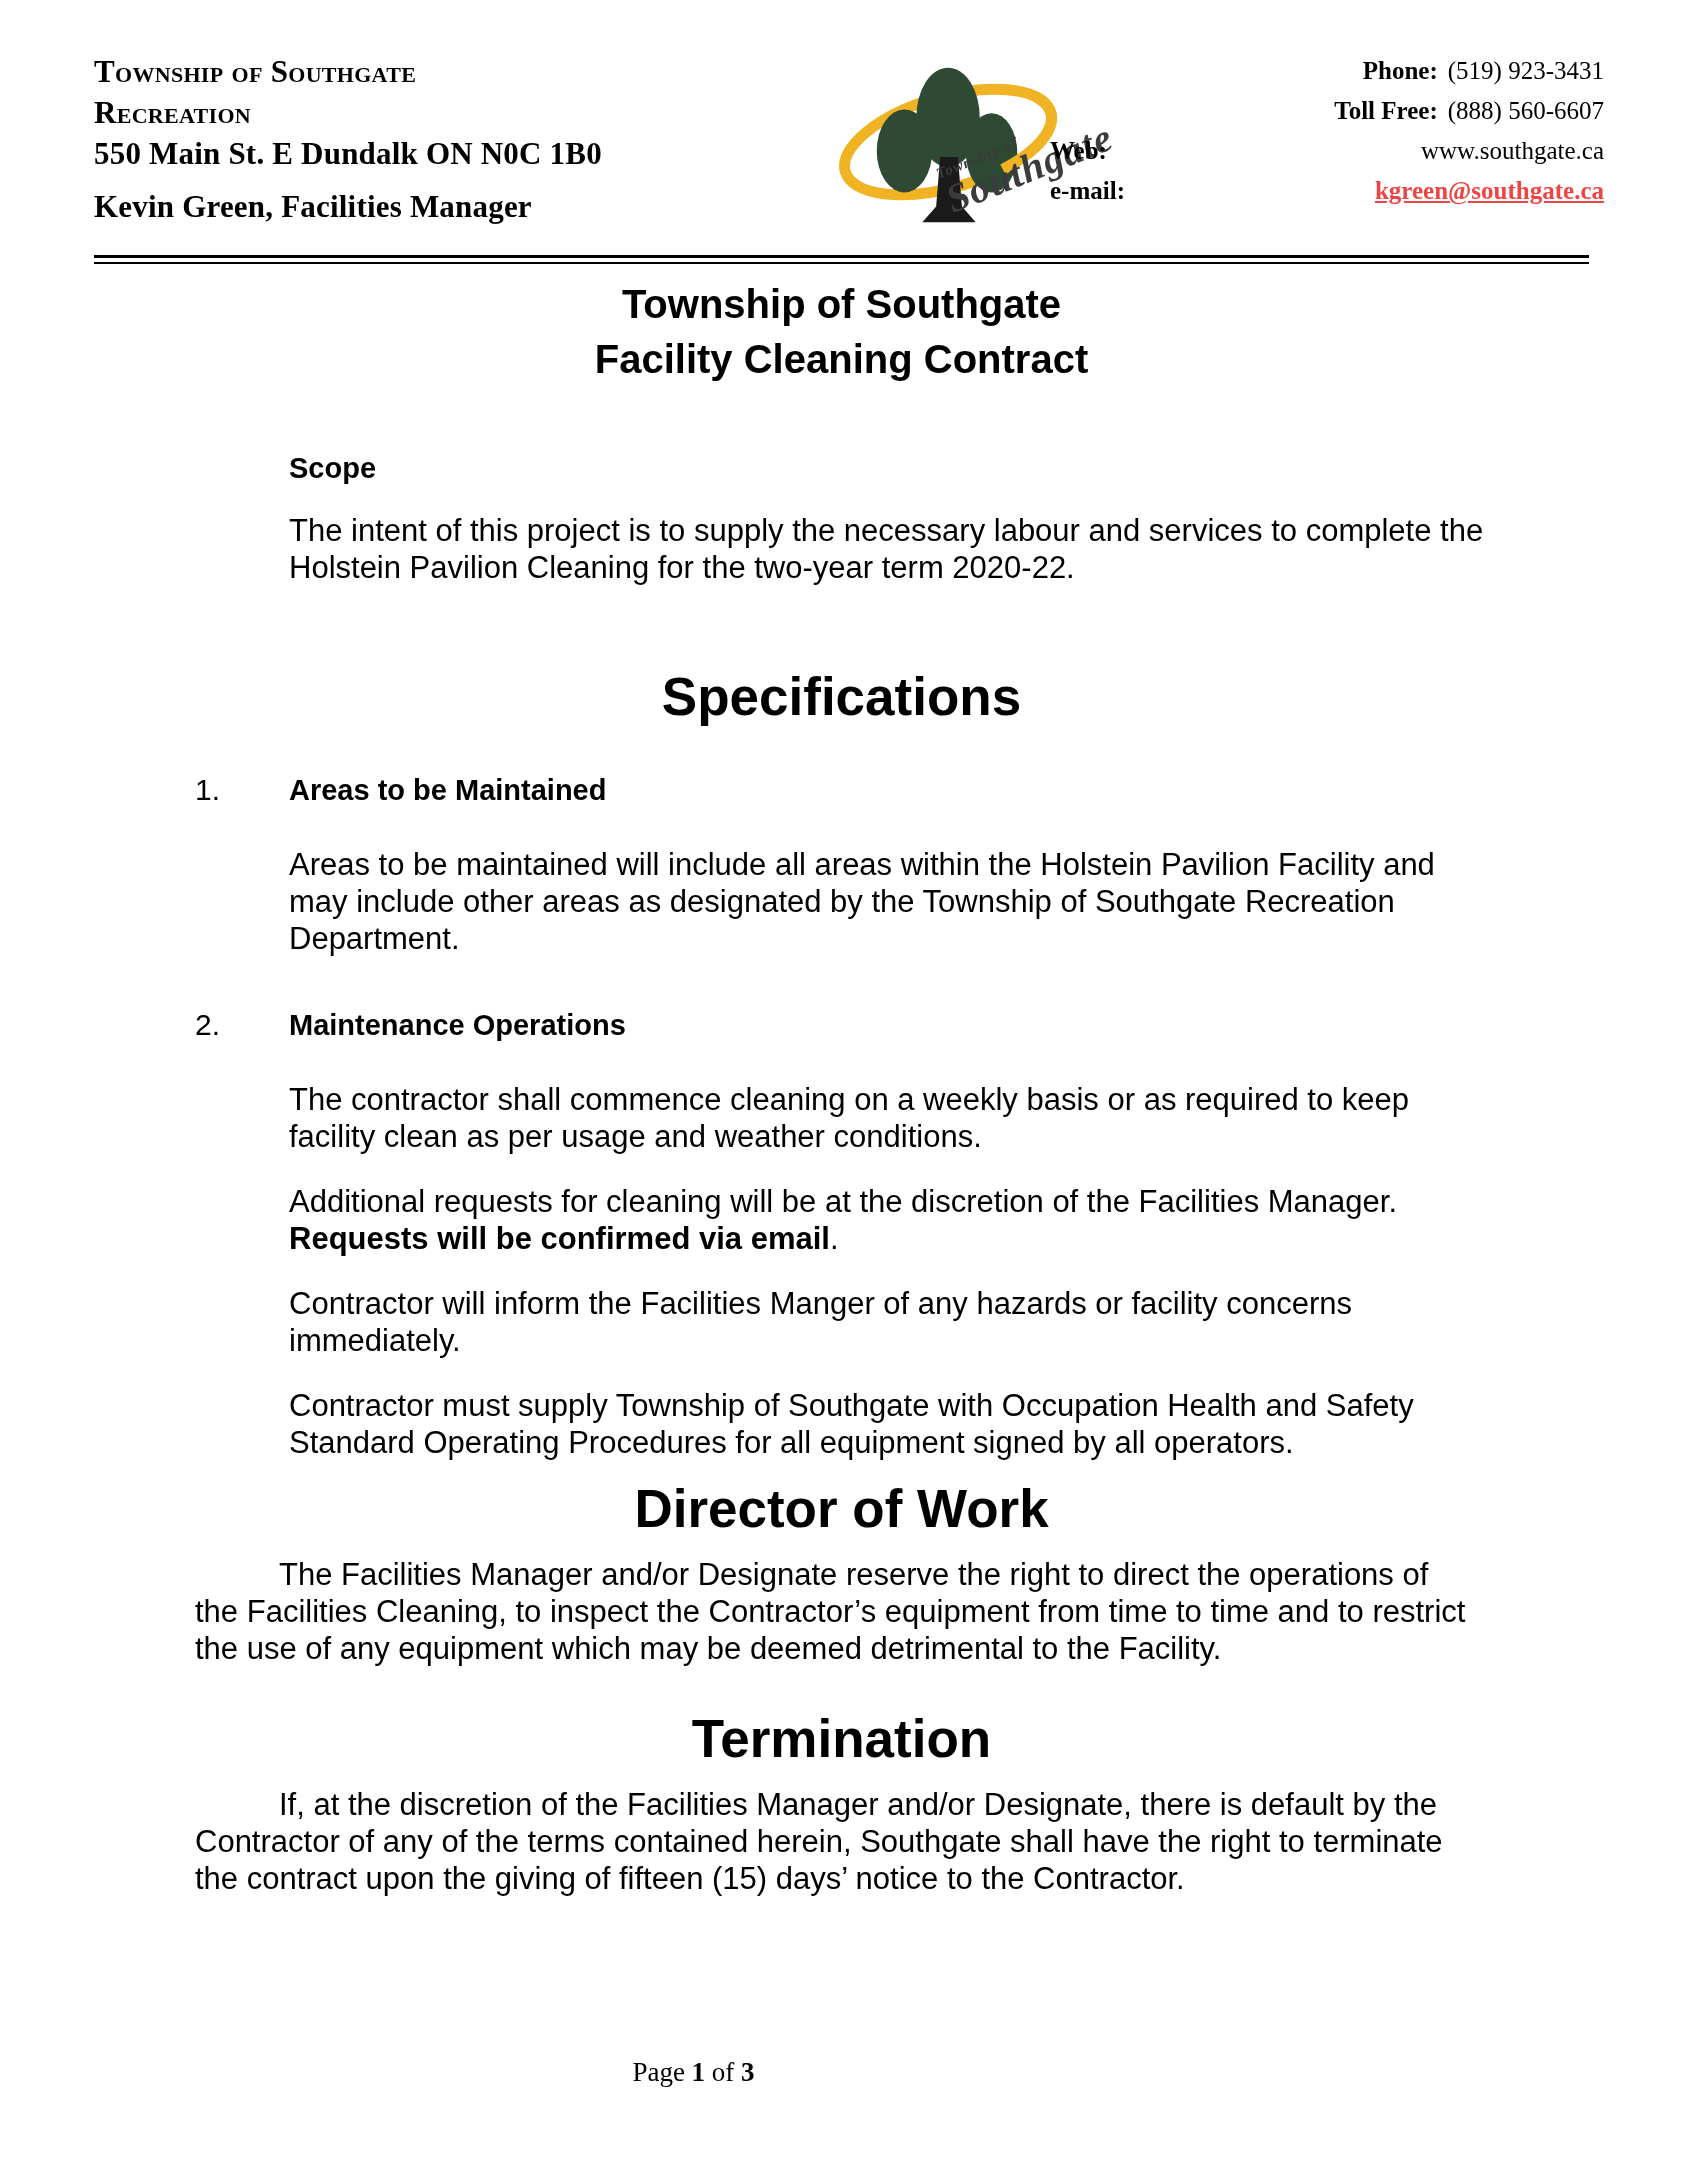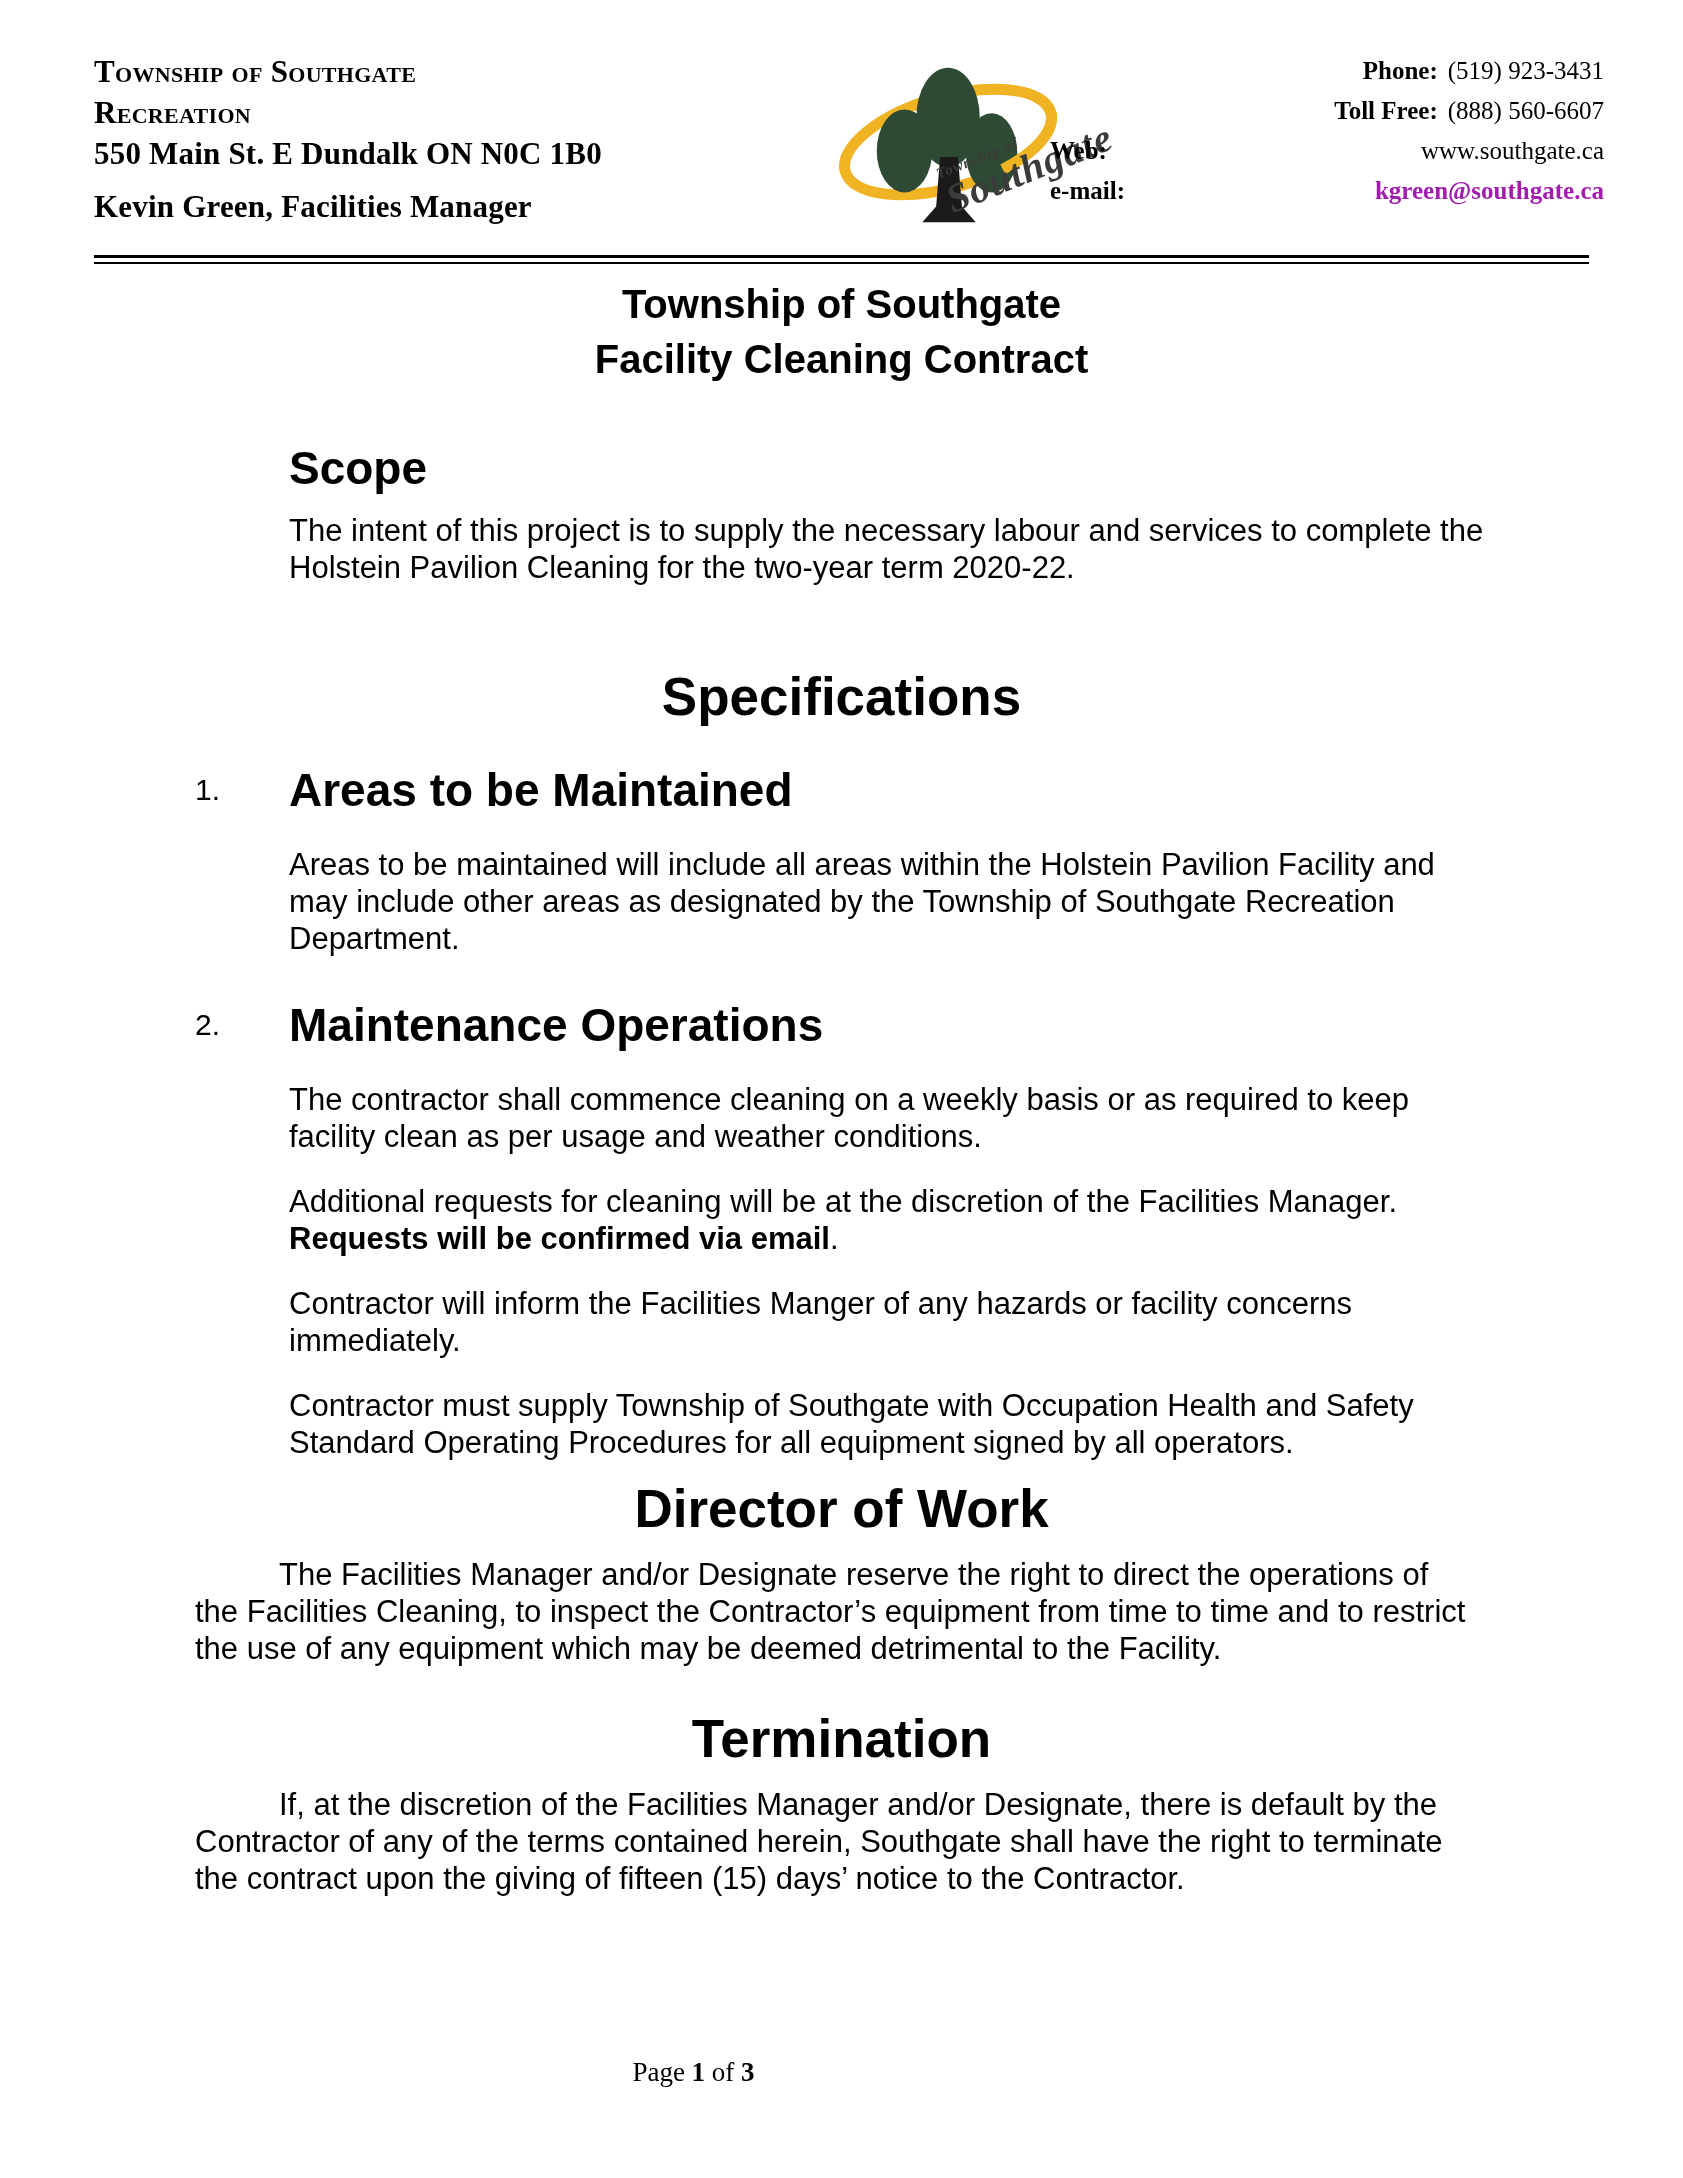--- a/index.html
+++ b/index.html
@@ -62,22 +62,23 @@
   .ct-row.split {
     justify-content: space-between;
   }
   .ct-label {
     font-weight: bold;
     margin-right: 10px;
     text-align: center;
   }
   .ct-value { font-weight: normal; }
   .ct-link {
-    color: #a21caf;
-    font-weight: bold;
+    color: #ef4444;
+    font-weight: bold;
+    text-decoration: underline;
   }
 
   
   .logo {
     position: absolute;
     left: 827px; top: 48px;
     width: 248px; height: 228px;
   }
   .logo svg { display: block; }
   .logo-word {
@@ -136,21 +137,21 @@
 
   .h-section {
     text-align: center;
     font-weight: bold;
     font-size: 53px;
     line-height: 51px;
   }
 
   .h-sub {
     font-weight: bold;
-    font-size: 46px;
+    font-size: 29px;
     line-height: 44px;
   }
 
   .para {
     font-size: 31px;
     line-height: 37px;
   }
 
   .indent-block {
     margin-left: 289px;

